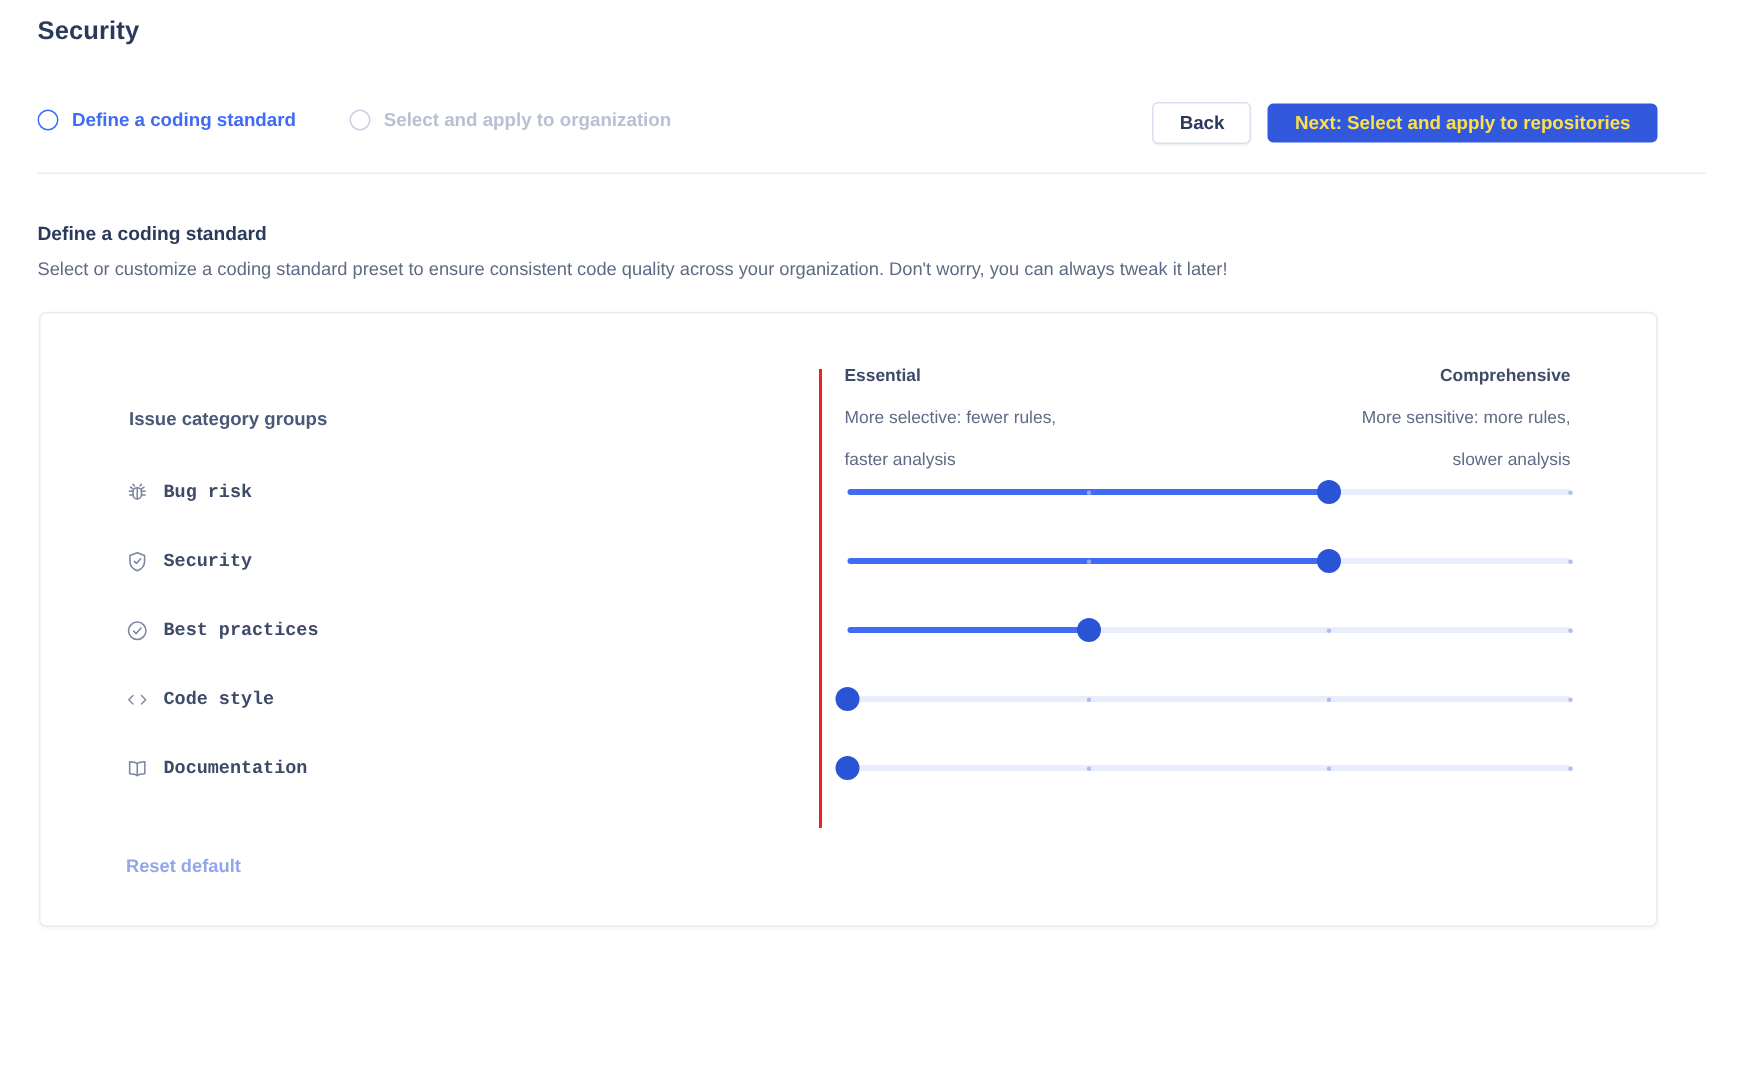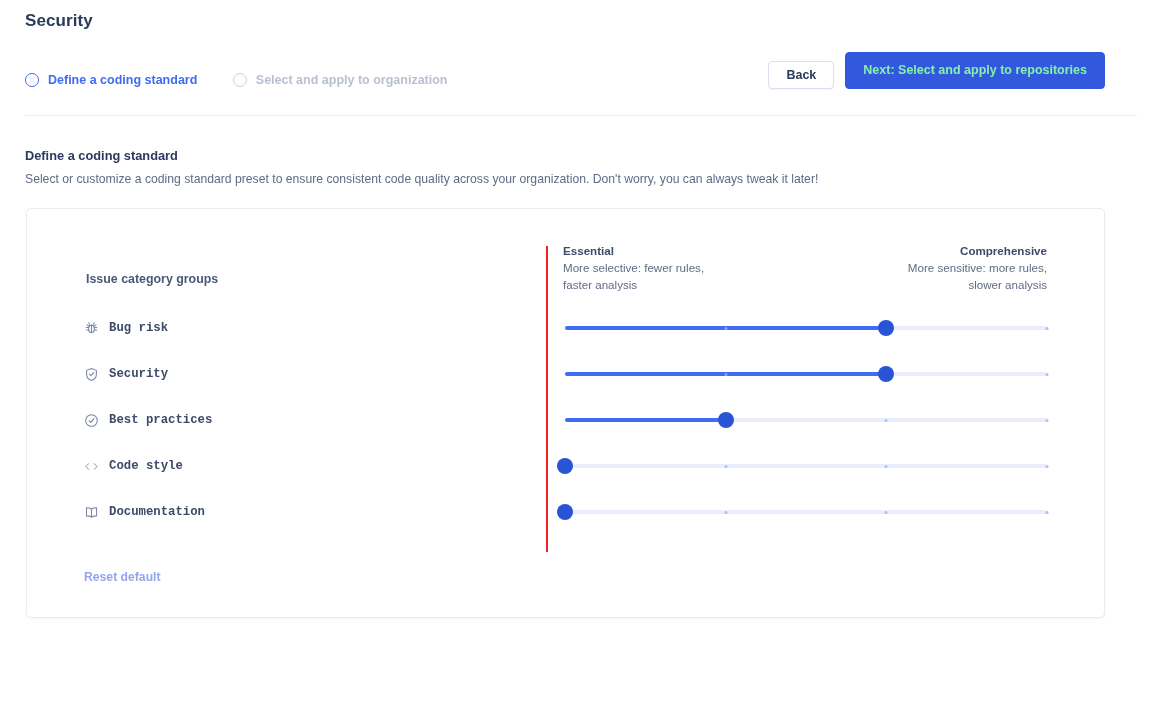--- a/index.html
+++ b/index.html
@@ -29,37 +29,37 @@
   }
   .step + .step { margin-left: 31px; }
   .step-dot {
     width: 14px; height: 14px; border-radius: 50%;
     border: 1.5px solid #c8cfe2; background: #fff; flex: none;
   }
   .step.active .step-dot { border-color: #3f6bf5; }
   .step-label { font-size: 12.5px; font-weight: bold; color: #b9c0d2; white-space: nowrap; }
   .step.active .step-label { color: #3f6bf5; }
 
-  .hdr-actions { position: absolute; right: 57px; top: 52px; display: flex; align-items: flex-end; gap: 11px; }
+  .hdr-actions { position: absolute; right: 57px; top: 68px; display: flex; align-items: center; gap: 11px; }
   .btn {
     font-family: "Liberation Sans", sans-serif;
     font-size: 12.5px; font-weight: bold;
     border-radius: 4px; cursor: pointer;
     display: inline-flex; align-items: center; justify-content: center;
     white-space: nowrap; line-height: 1;
   }
   .btn-back {
     height: 28px; padding: 0 17px;
     background: #ffffff; color: #2b3a5c;
     border: 1px solid #d9dfec;
     box-shadow: 0 1px 1px rgba(30,40,80,.05);
   }
   .btn-next {
-    height: 37px; padding: 0 17px;
-    background: #3259dd; color: #86efac; border: 1px solid #3259dd;
+    height: 26px; padding: 0 17px;
+    background: #3259dd; color: #fde047; border: 1px solid #3259dd;
   }
 
   .hdr-divider {
     position: absolute; left: 25px; right: 25px; top: 115px;
     height: 1px; background: #ececf1;
   }
 
   
   .sec-title {
     position: absolute; left: 25px; top: 148px;
@@ -87,21 +87,21 @@
 
   
   .red-rail {
     position: absolute; left: 519px; top: 37px;
     width: 2px; height: 306px; background: #ee2222;
   }
 
   
   .scale-head { position: absolute; top: 33px; font-size: 11.6px; line-height: 17px; }
   .scale-head .sh-title { font-weight: bold; color: #3d4a68; }
-  .scale-head .sh-desc { color: #5f6b86; }
+  .scale-head .sh-desc { color: #5f6b86; margin-top: 11px; }
   .scale-left  { left: 536px; text-align: left; width: 230px; }
   .scale-right { left: 780px; width: 240px; text-align: right; }
 
   
   .rows { position: absolute; left: 0; top: 0; right: 0; }
   .row {
     position: absolute; left: 0; right: 0; height: 30px; font-family: Liberation Mono, monospace;
   }
   .row-label {
     position: absolute; left: 57px; top: 0; height: 30px;

